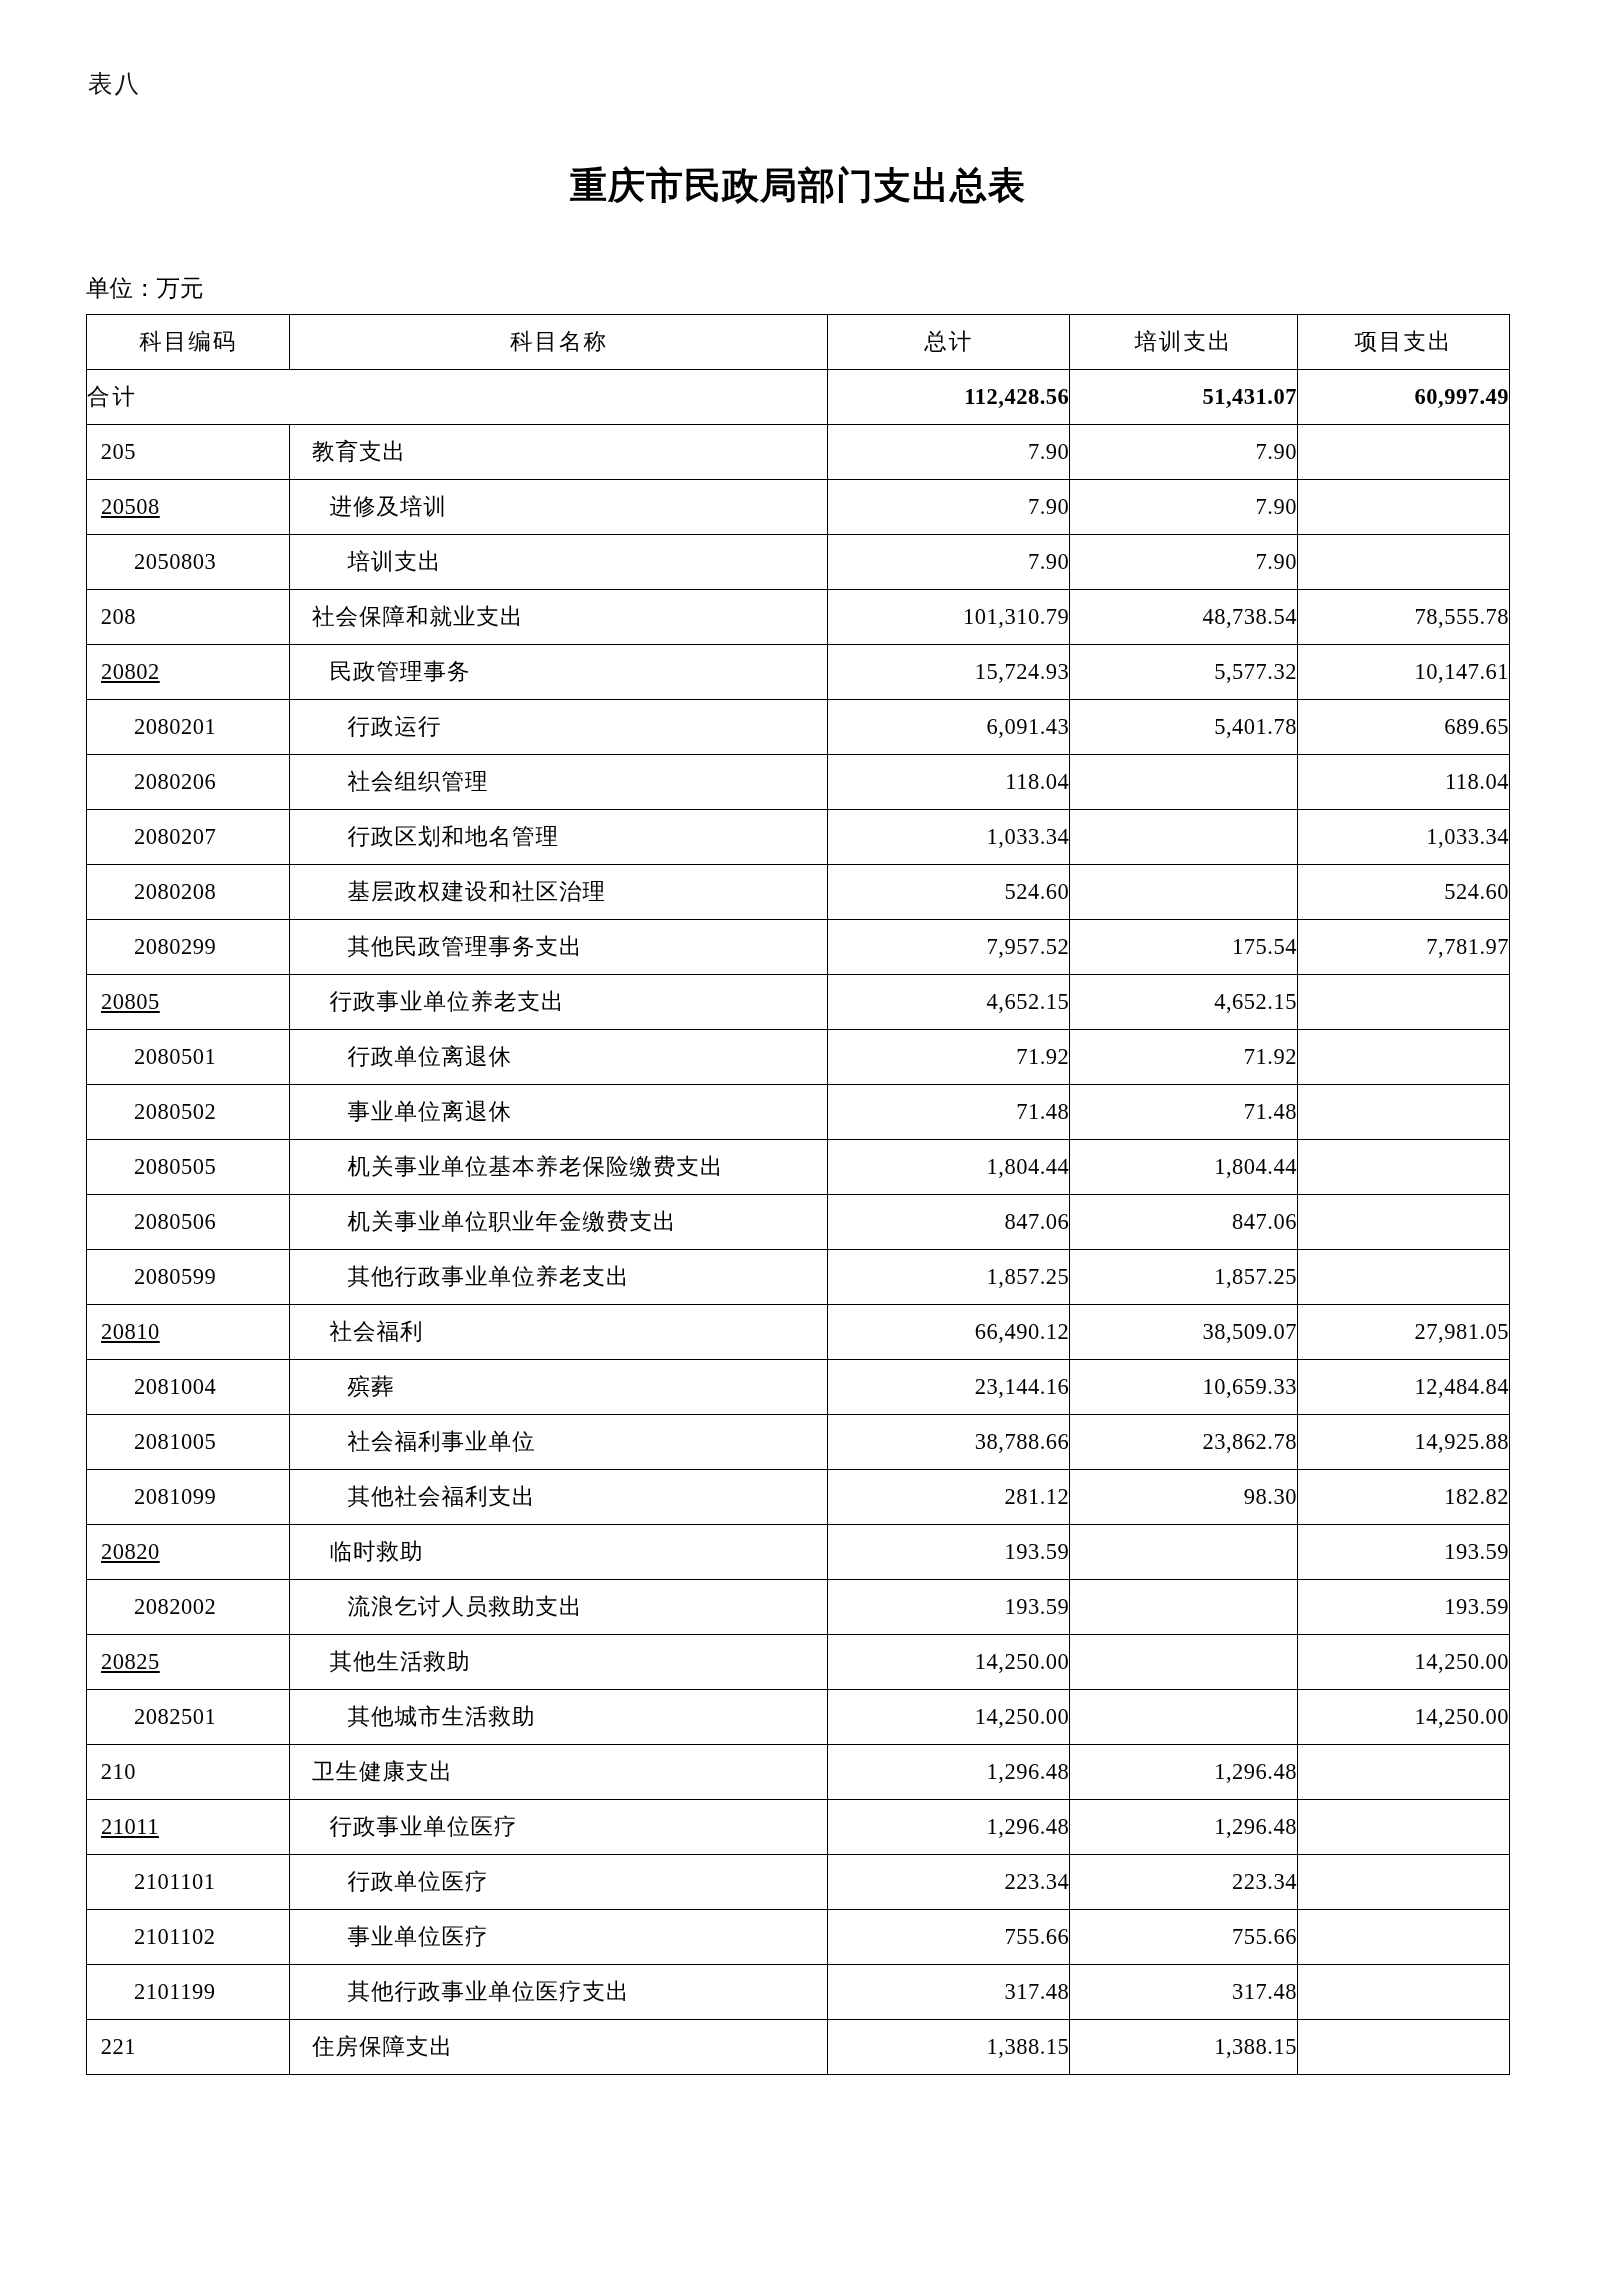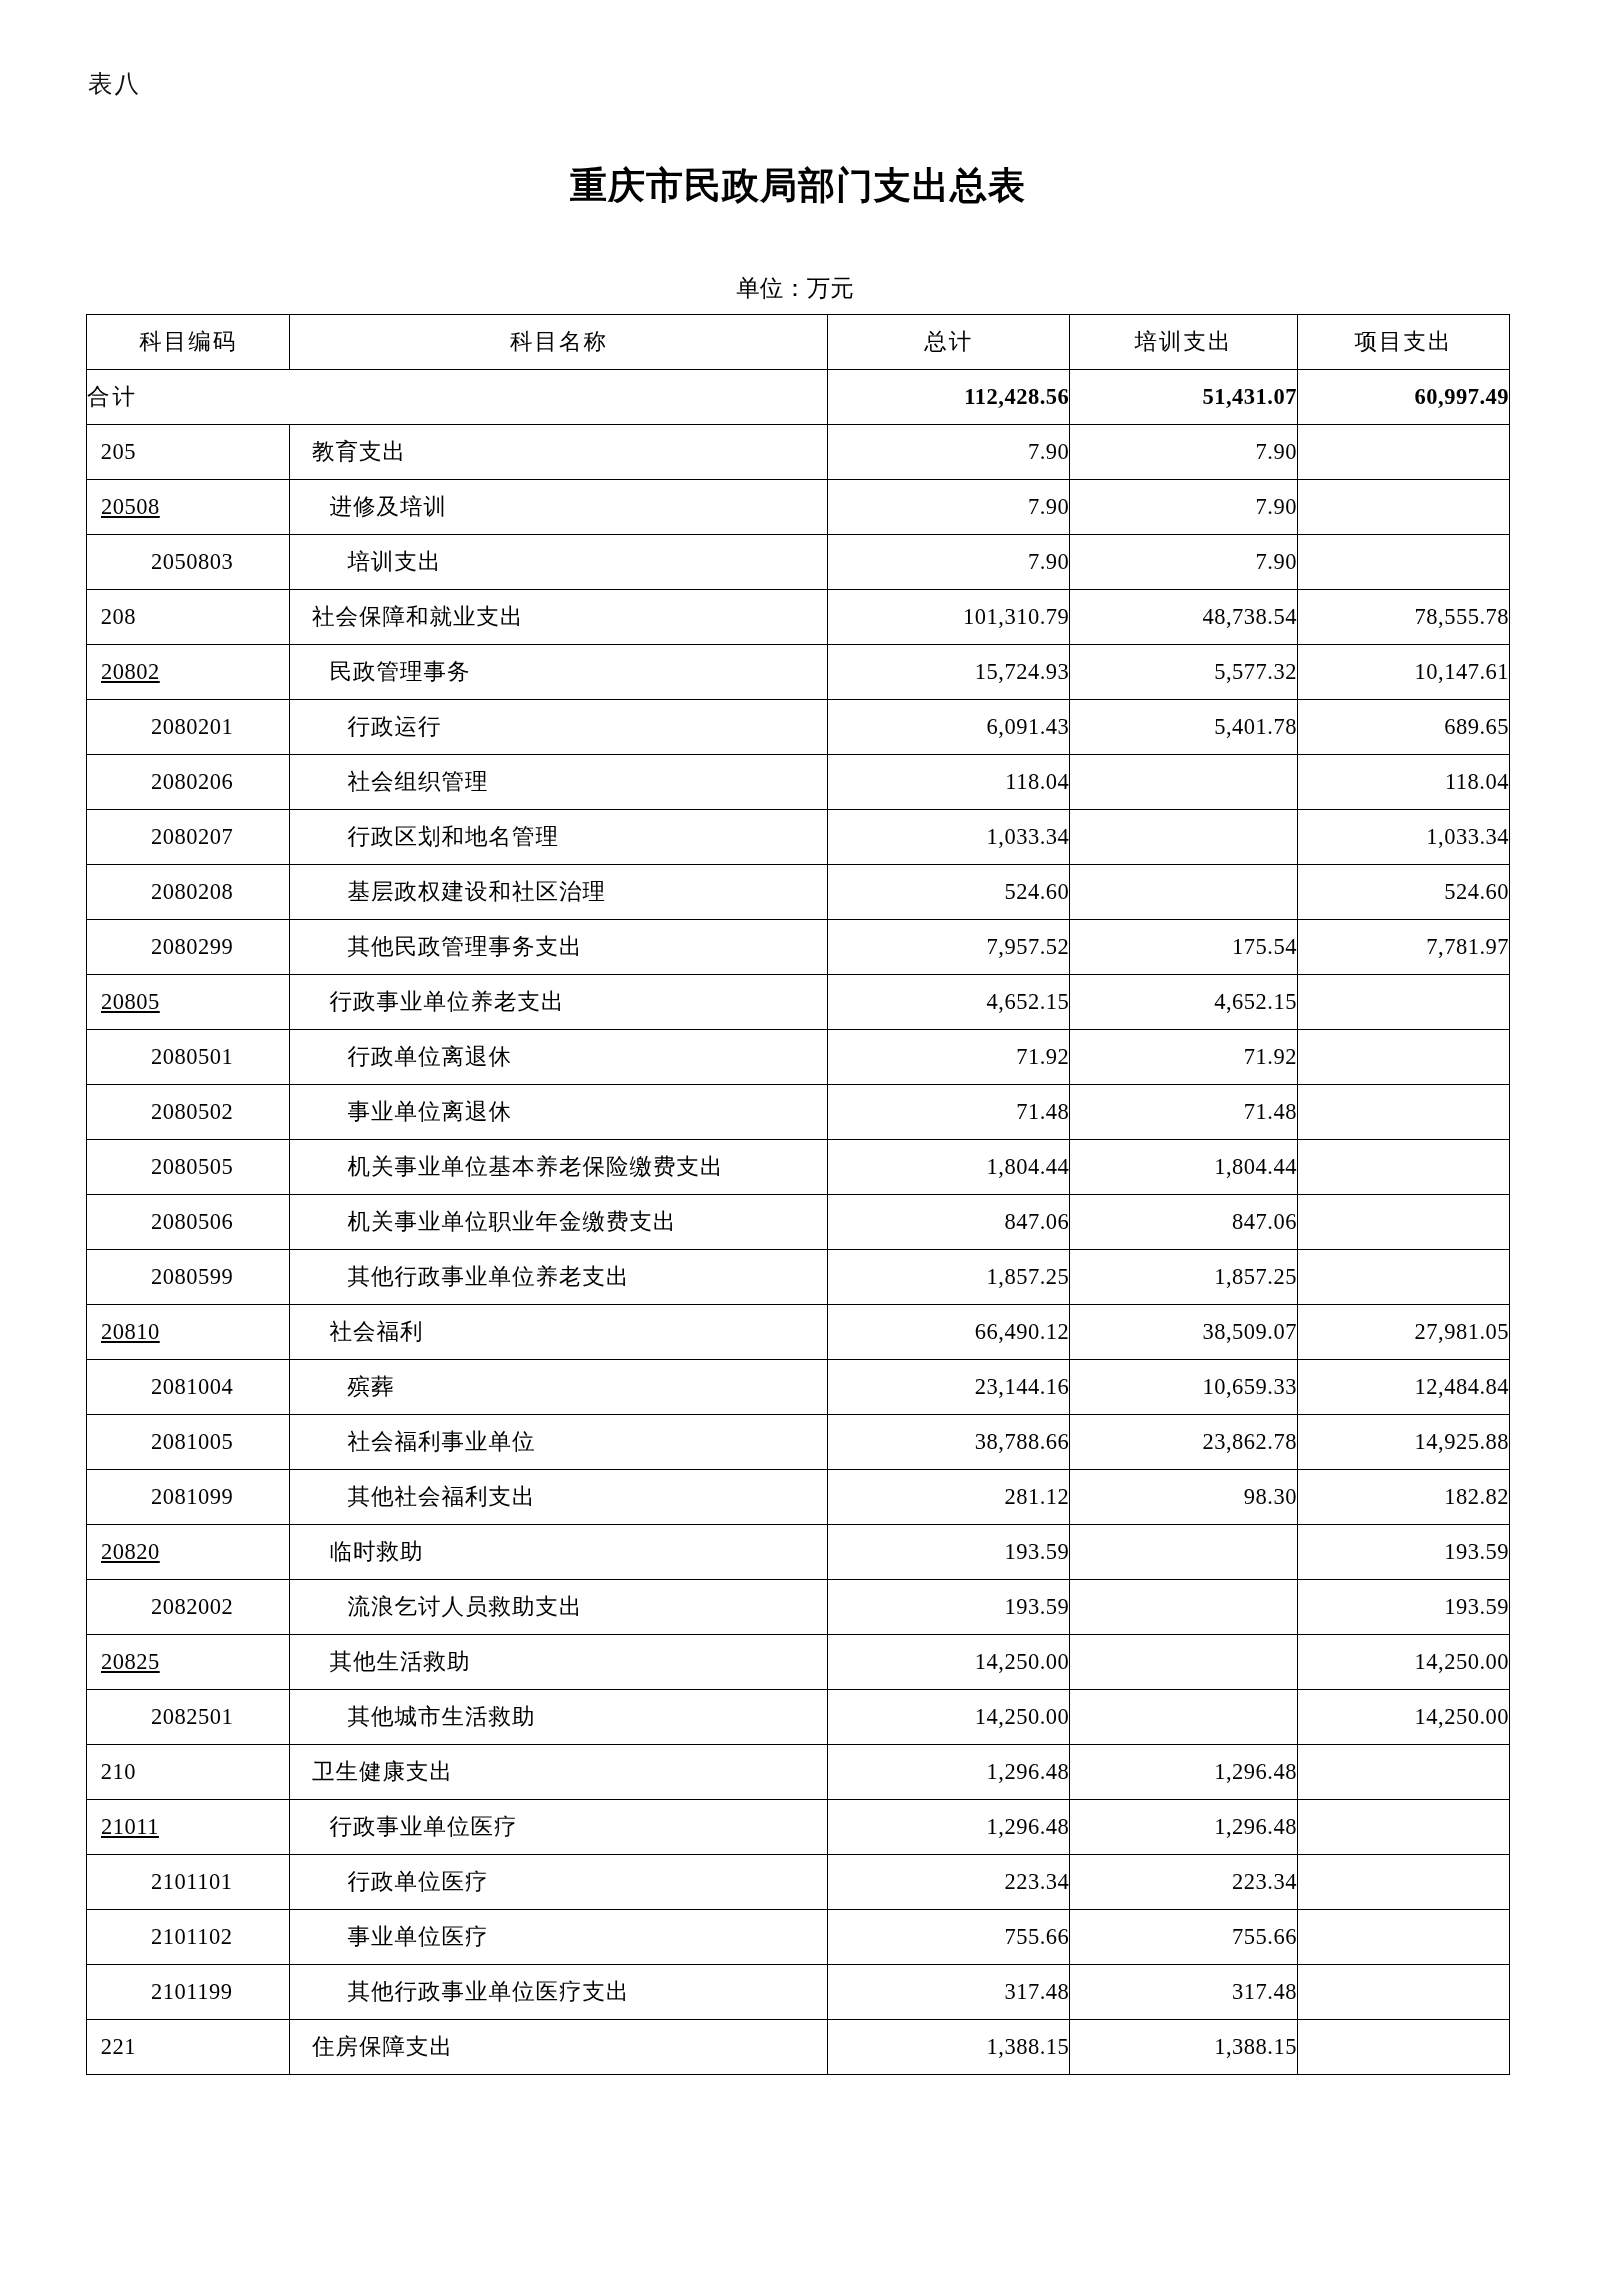--- a/index.html
+++ b/index.html
@@ -32,21 +32,21 @@
   .doc-title {
     text-align: center;
     font-size: 37px;
     font-weight: bold;
     letter-spacing: 1px;
     margin-top: 61px;
     margin-bottom: 0;
     font-family: "DejaVu Serif", "Liberation Serif", serif;
   }
   .unit-line {
-    text-align: center;
+    text-align: left;
     font-size: 23.5px;
     margin-top: 61px;
     margin-bottom: 9.8px;
     padding-right: 5.9px;
   }
   table.budget {
     border-collapse: collapse;
     width: 100%;
     table-layout: fixed;
   }
@@ -85,21 +85,21 @@
     text-align: right;
     padding-right: 13.7px;
     letter-spacing: 0.5px;
   }
   
   td.name.lvl1 { padding-left: 21.6px; }
   td.name.lvl2 { padding-left: 39px; }
   td.name.lvl3 { padding-left: 57px; }
   td.code.lvl1 { padding-left: 13.7px; }
   td.code.lvl2 { padding-left: 14px; text-decoration: underline; }
-  td.code.lvl3 { padding-left: 64px; }
+  td.code.lvl3 { padding-left: 47px; }
 
   tr.total-row td {
     font-weight: bold;
   }
   tr.total-row td.name-merged {
     text-align: left;
     font-weight: normal;
     letter-spacing: 2.9px;
     padding-left: 0;
   }

